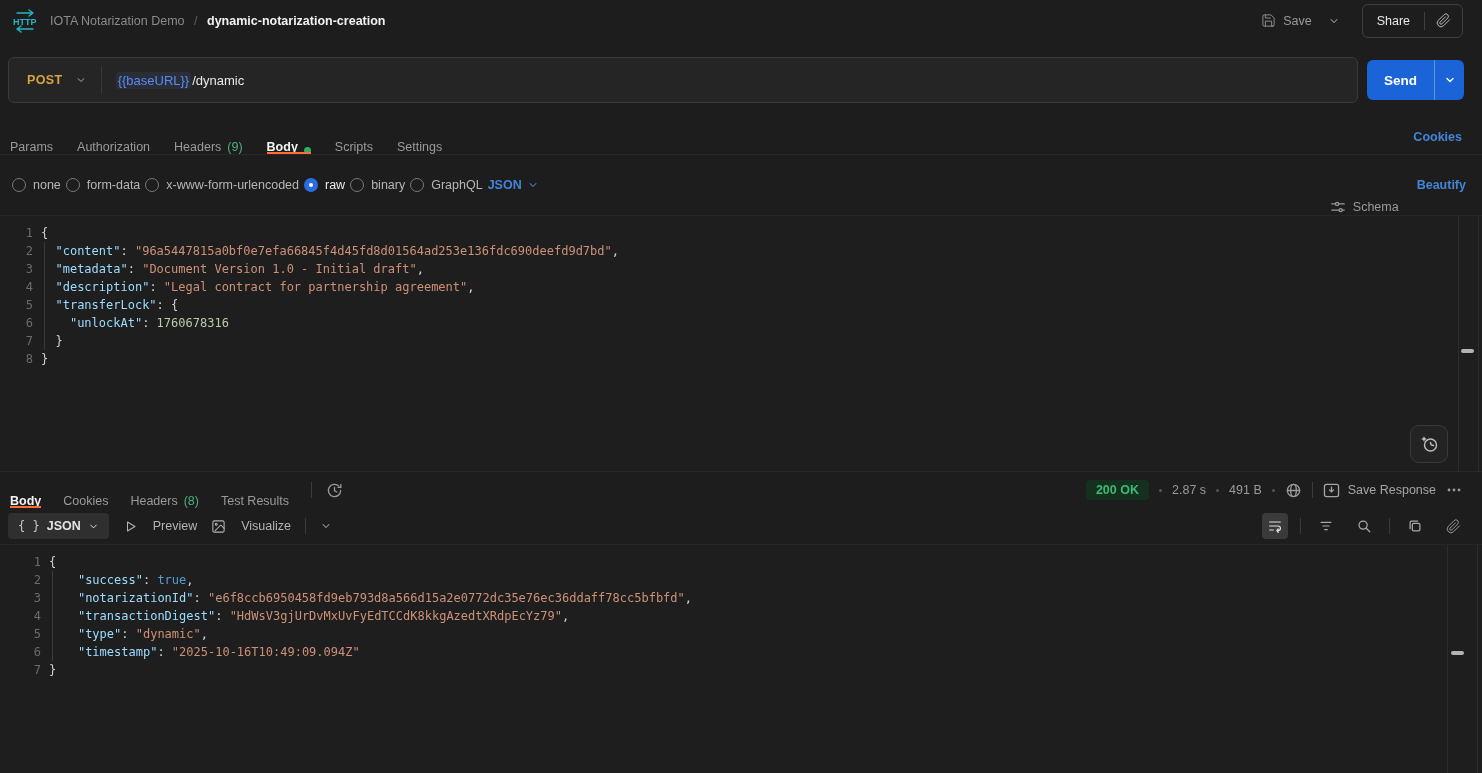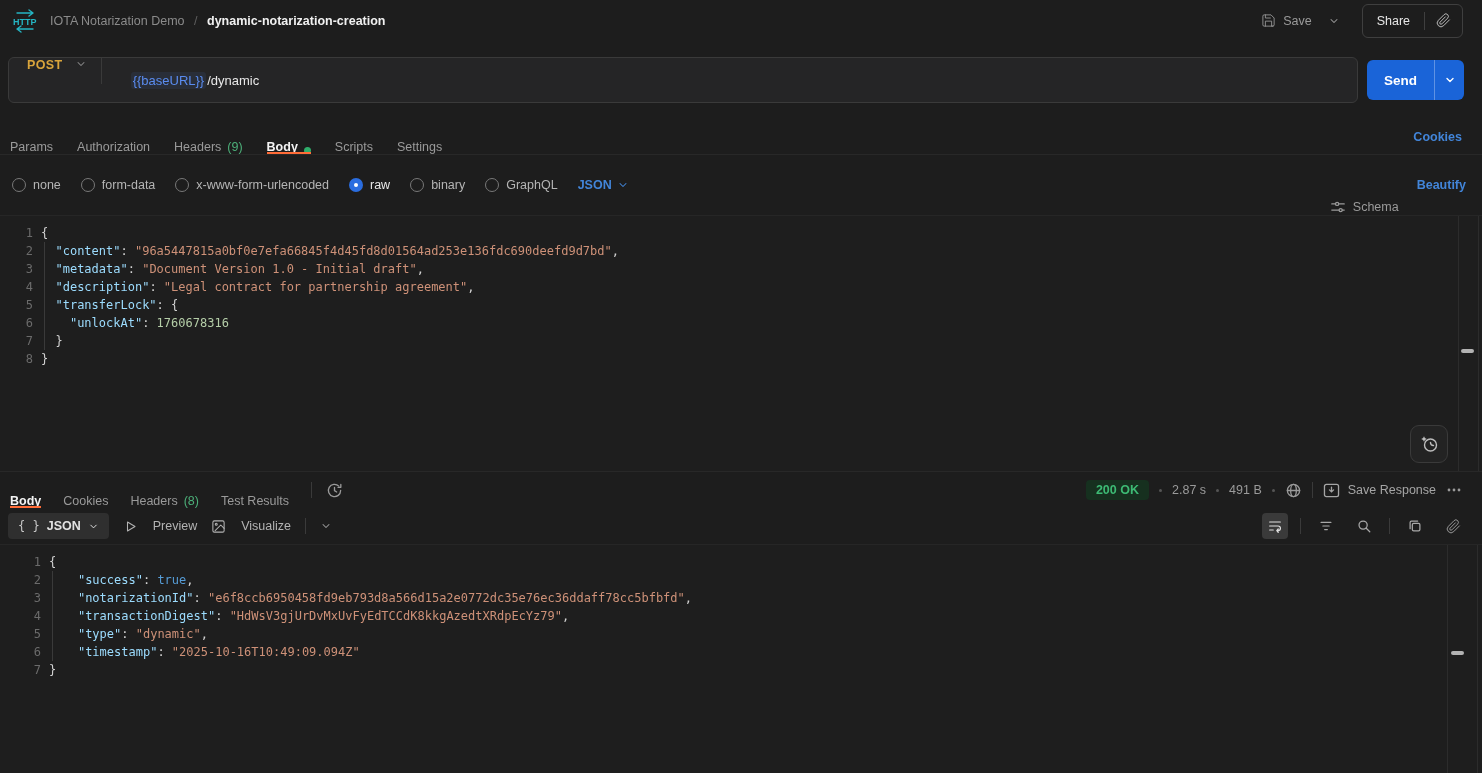--- a/index.html
+++ b/index.html
@@ -17,43 +17,43 @@
   .header-right{margin-left:auto;display:flex;align-items:center;gap:6px;}
   .save-btn{display:flex;align-items:center;gap:7px;color:#9a9a9a;padding:6px 4px;cursor:pointer;}
   .save-chevron{color:#9a9a9a;padding:6px 6px;cursor:pointer;}
   .share-group{display:flex;align-items:center;border:1px solid #3f3f3f;border-radius:6px;margin-left:10px;height:32px;overflow:hidden;}
   .share-btn{color:#e6e6e6;padding:0 14px;display:flex;align-items:center;height:100%;cursor:pointer;}
   .share-group .vsep{width:1px;height:18px;background:#3f3f3f;}
   .link-btn{padding:0 11px;color:#cfcfcf;display:flex;align-items:center;height:100%;cursor:pointer;}
 
   
   .url-row{flex:0 0 62px;display:flex;align-items:center;gap:9px;padding:8px 18px 8px 8px;}
-  .url-input{flex:1;height:46px;box-sizing:border-box;display:flex;
+  .url-input{flex:1;height:46px;box-sizing:border-box;display:flex;align-items:center;
              background:#252526;border:1px solid #3a3a3a;border-radius:6px;}
   .method{color:#d9a43b;font-weight:700;letter-spacing:.4px;padding:0 12px 0 18px;font-size:12.5px;cursor:pointer;}
   .method-chevron{color:#8a8a8a;padding-right:14px;cursor:pointer;}
   .url-vsep{width:1px;height:26px;background:#3a3a3a;margin-right:14px;}
   .url-text{display:flex;align-items:center;gap:1px;font-size:13px;}
-  .url-var{color:#5a8cf0;background:rgba(90,140,240,.09);border-radius:3px;padding:1px 2px;cursor:text;margin-left:15px;}
+  .url-var{color:#5a8cf0;background:rgba(90,140,240,.09);border-radius:3px;padding:1px 2px;cursor:text;}
   .url-path{color:#e8e8e8;cursor:text;}
   .send-btn{height:40px;width:97px;background:#1a64d8;border-radius:6px;display:flex;overflow:hidden;flex:0 0 97px;}
   .send-main{flex:1;display:flex;align-items:center;justify-content:center;color:#fff;font-weight:600;font-size:13.5px;cursor:pointer;}
   .send-split{width:29px;border-left:1px solid rgba(255,255,255,.3);display:flex;align-items:center;justify-content:center;color:#fff;cursor:pointer;}
 
   
   .req-tabs{flex:0 0 35px;display:flex;align-items:center;padding:0 20px 0 10px;border-bottom:1px solid #282828;}
   .tab{position:relative;height:35px;display:flex;align-items:flex-end;gap:6px;margin-right:24px;color:#9a9a9a;cursor:pointer;}
   .tab .count{color:#4caf79;}
   .tab.active{color:#f3f3f3;font-weight:600;}
   .tab.active::after{content:"";position:absolute;left:0;right:0;bottom:0;height:2px;background:#ff6c37;}
   .tab .gdot{width:7px;height:7px;border-radius:50%;background:#2fae6b;}
   .cookies-link{margin-left:auto;color:#4285d9;font-weight:600;cursor:pointer;}
 
   
-  .mode-row{flex:0 0 35px;display:flex;align-items:center;padding:0 16px 0 12px;gap:20px;border-bottom:1px solid #262626;}
+  .mode-row{flex:0 0 35px;display:flex;align-items:center;padding:0 16px 0 12px;gap:5px;border-bottom:1px solid #262626;}
   .mode{display:flex;align-items:center;gap:7px;color:#b5b5b5;cursor:pointer;}
   .radio{width:14px;height:14px;border:1.5px solid #787878;border-radius:50%;box-sizing:border-box;position:relative;}
   .mode.sel{color:#e9e9e9;}
   .mode.sel .radio{border:none;background:#2a6de0;}
   .mode.sel .radio::after{content:"";position:absolute;left:5px;top:5px;width:4px;height:4px;border-radius:50%;background:#fff;}
   .lang-select{display:flex;align-items:center;gap:5px;color:#4285d9;font-weight:600;cursor:pointer;}
   .mode-right{margin-left:auto;display:flex;align-items:center;gap:18px;}
   .schema-btn{display:flex;align-items:center;gap:7px;color:#9a9a9a;cursor:pointer;margin-top:44px;}
   .beautify-btn{color:#4285d9;font-weight:600;cursor:pointer;}
 

